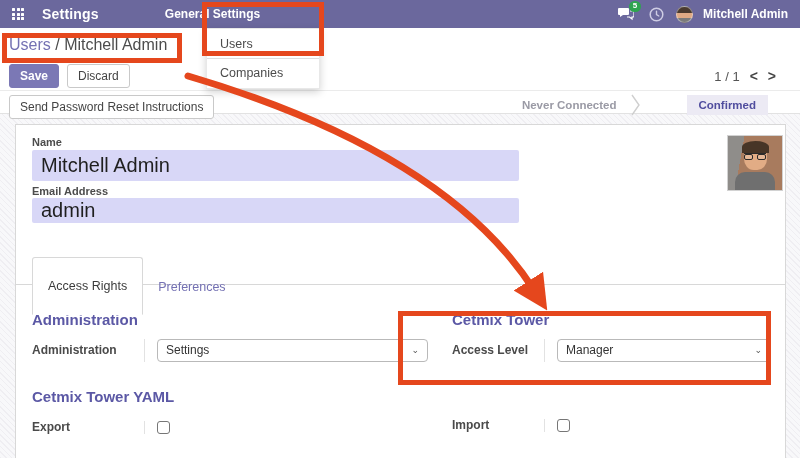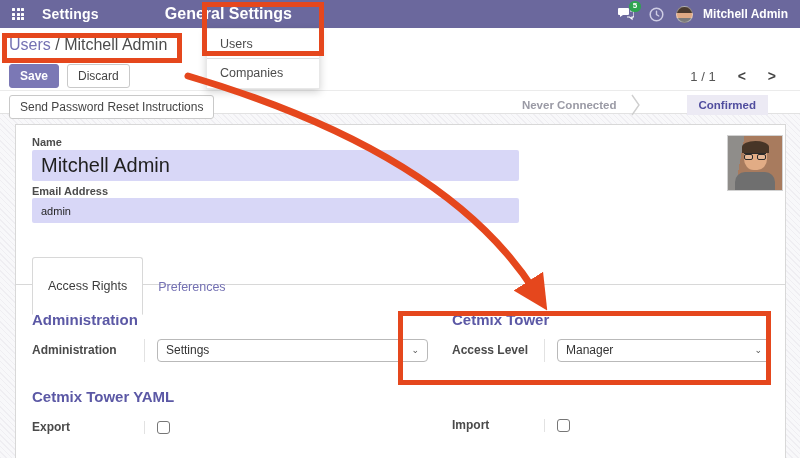--- a/index.html
+++ b/index.html
@@ -4,53 +4,53 @@
 <style>
   * { margin:0; padding:0; box-sizing:border-box; }
   html,body { width:800px; height:458px; font-family:"Liberation Sans", sans-serif; background:#fff; overflow:hidden; }
   #app { position:relative; width:800px; height:458px; background:#fff; }
 
   
   .topbar { position:absolute; left:0; top:0; width:800px; height:28px; background:#6b689d; display:flex; align-items:center; color:#fff; z-index:3; }
   .apps-icon { display:grid; grid-template-columns:repeat(3,3px); grid-template-rows:repeat(3,3px); gap:1.5px; margin-left:12px; cursor:pointer; }
   .apps-icon span { background:#fff; border-radius:0.5px; }
   .app-title { font-size:14px; font-weight:bold; margin-left:18px; letter-spacing:.2px; }
-  .menu-item { font-size:16px; font-weight:600; padding:0 14px; height:28px; line-height:28px; cursor:pointer; }
+  .menu-item { font-size:12px; font-weight:600; padding:0 14px; height:28px; line-height:28px; cursor:pointer; }
   .menu-item.first { margin-left:52px; }
   .topbar-right { margin-left:auto; display:flex; align-items:center; gap:10px; padding-right:12px; }
   .icon-btn { position:relative; width:20px; height:20px; display:flex; align-items:center; justify-content:center; cursor:pointer; }
   .badge { position:absolute; top:-3px; right:-5px; background:#2ea44f; color:#fff; font-size:8px; font-weight:bold; border-radius:7px; padding:1px 4px; line-height:1.1; }
   .tb-avatar { width:17px; height:17px; border-radius:50%; background:linear-gradient(180deg,#4a3a2e 0 38%, #e0aa84 38% 72%, #7b7b7b 72%); border:1px solid rgba(255,255,255,.4); }
   .tb-user { font-size:12px; font-weight:bold; }
 
   
   .control-panel { position:absolute; left:0; top:28px; width:800px; height:86px; background:#fff; border-bottom:1px solid #e2e2e2; z-index:1; }
   .breadcrumb { position:absolute; left:9px; top:8px; font-size:16px; color:#4c4c4c; }
   .breadcrumb .bc-link { color:#7471b3; cursor:pointer; }
   .btn-row { position:absolute; left:9px; top:36px; display:flex; gap:8px; }
   .btn { font-size:12px; padding:4px 10px; border-radius:3px; border:1px solid #c9c9c9; background:#fff; color:#444; cursor:pointer; font-family:inherit; }
   .btn.primary { background:#7b78b5; border-color:#7b78b5; color:#fff; font-weight:bold; }
-  .pager { position:absolute; right:24px; top:40px; display:flex; align-items:center; gap:22px; font-size:13px; color:#555; }
+  .pager { position:absolute; right:24px; top:40px; display:flex; align-items:center; gap:10px; font-size:13px; color:#555; }
   .pager .pg-arrow { font-size:14px; font-weight:bold; color:#444; cursor:pointer; }
   .hr2 { position:absolute; left:0; top:62px; width:800px; border-top:1px solid #ebebeb; }
   .reset-btn { position:absolute; left:9px; top:67px; }
   .statusbar { position:absolute; right:32px; top:66px; display:flex; align-items:center; height:22px; }
   .sb-state { font-size:11.5px; font-weight:600; color:#9a9aa5; padding:4px 12px; cursor:pointer; }
   .sb-state.active { color:#504d9e; font-weight:bold; background:#eceaf4;margin-left:44px; }
   .sb-sep { margin:0 2px; }
 
   
   .content-bg { position:absolute; left:0; top:114px; width:800px; height:344px;
     background:repeating-linear-gradient(45deg,#efeef2 0,#efeef2 1px,#f8f8fa 1px,#f8f8fa 4px); }
   .sheet { position:absolute; left:15px; top:124px; width:771px; height:334px; background:#fff; border:1px solid #d8d8d8; border-bottom:none; }
 
   .fld-label { position:absolute; font-size:11px; font-weight:600; color:#4c4c4c; }
   .fld-input { position:absolute; background:#d8d7f7; border:none; border-radius:2px; color:#1f1f1f; padding:0 9px; font-family:inherit; }
   .name-input { left:16px; top:25px; width:487px; height:31px; font-size:20px; }
-  .email-input { left:16px; top:73px; width:487px; height:25px; font-size:11px; }
+  .email-input { left:16px; top:73px; width:487px; height:25px; font-size:20px; }
 
   .portrait { position:absolute; right:2px; top:10px; width:56px; height:56px; border:1px solid #d2d2d2; overflow:hidden;
     background:linear-gradient(100deg,#8f8d8a 0 26%, #a87b5e 26%),
       repeating-linear-gradient(0deg, rgba(255,255,255,.18) 0 1px, transparent 1px 9px); }
   .p-shirt { position:absolute; bottom:-4px; left:7px; width:40px; height:22px; background:#6f6f6f; border-radius:10px 10px 0 0; }
   .p-head { position:absolute; top:8px; left:16px; width:23px; height:26px; background:#e2ac85; border-radius:46% 46% 42% 42%; }
   .p-hair { position:absolute; top:5px; left:14px; width:27px; height:12px; background:#473527; border-radius:50% 50% 0 0; }
   .p-glasses { position:absolute; top:17px; left:16px; width:22px; height:6px; border-top:1px solid #2a2a2a; display:flex; justify-content:space-between; }
   .p-glasses i { width:9px; height:6px; border:1px solid #2a2a2a; border-radius:2px; background:rgba(255,255,255,.15); }
 

